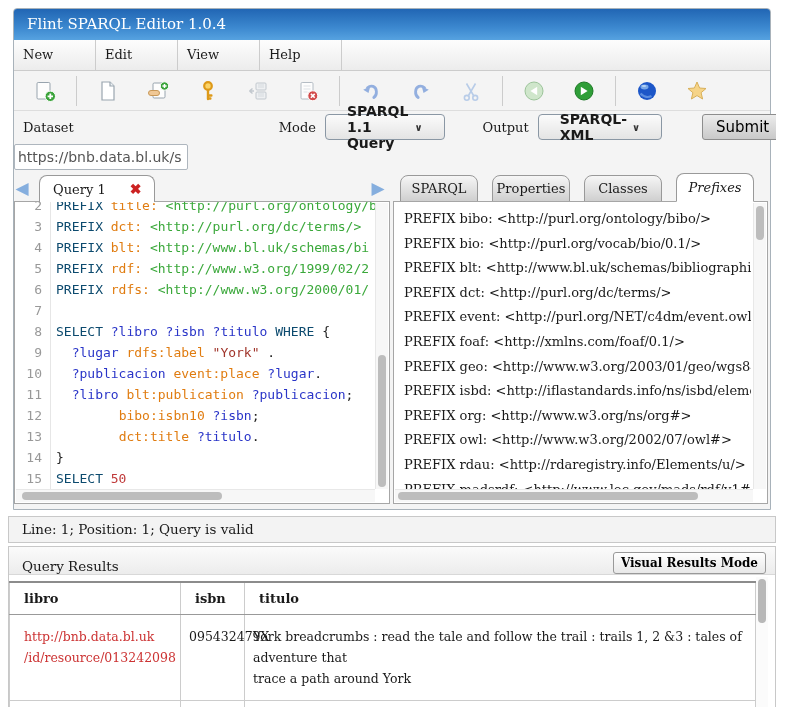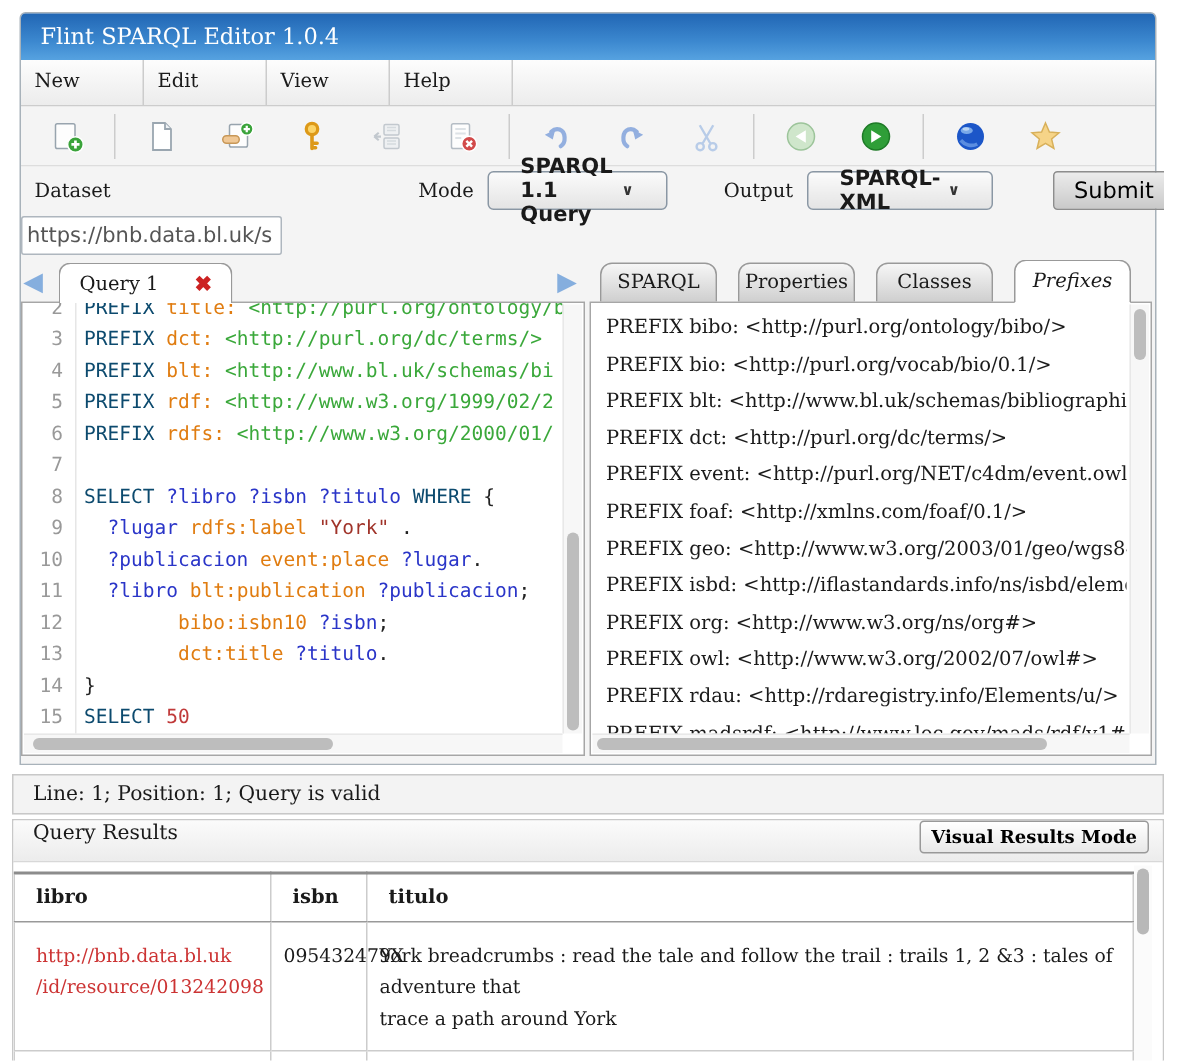--- a/index.html
+++ b/index.html
@@ -56,21 +56,21 @@
   .rtabbar{height:28px;display:flex;gap:14px;align-items:flex-end;padding-left:7px;}
   .rtab{height:25px;width:76px;display:flex;align-items:center;justify-content:center;
     border:1px solid #999;border-radius:8px 8px 0 0;font-size:13px;position:relative;top:1px;
     background:linear-gradient(#f6f6f6,#cfcfcf);cursor:pointer;}
   .rtab.active{background:#fff;z-index:2;height:27px;border-bottom:1px solid #fff;font-style:italic;}
   .prefix-list{position:absolute;left:10px;top:5px;right:16px;bottom:13px;overflow:hidden;font-size:13px;}
   .prefix-item{height:24.6px;line-height:24.6px;white-space:nowrap;overflow:hidden;}
   .statusbar{margin-top:6px;height:25px;line-height:25px;border:1px solid #c8c8c8;
     background:#f3f3f3;padding-left:13px;font-size:13.5px;}
   .results{margin-top:3px;border:1px solid #c8c8c8;background:#fff;}
-  .results-header{height:27px;display:flex;align-items:flex-start;background:linear-gradient(#fbfbfb,#ececec);
+  .results-header{height:27px;display:flex;align-items:flex-end;background:linear-gradient(#fbfbfb,#ececec);
     border-bottom:1px solid #d8d8d8;font-size:13.5px;padding:0 9px 0 13px;}
   .vrm-btn{margin-left:auto;font:bold 12px "DejaVu Serif",serif;border:1px solid #999;border-radius:3px;
     background:linear-gradient(#ffffff,#e8e8e8);padding:3px 7px;cursor:pointer;}
   .results-body{position:relative;height:141px;background:#fff;overflow:hidden;}
   .res-table{border-collapse:collapse;margin-top:6px;width:747px;table-layout:fixed;
     border:1px solid #ccc;border-top:2px solid #8c8c8c;}
   .res-table th{text-align:left;font-size:13px;font-weight:bold;padding:8px 8px 8px 14px;
     border-bottom:1px solid #999;border-left:1px solid #ccc;}
   .res-table th:first-child,.res-table td:first-child{border-left:none;padding-left:14px;}
   .res-table td{vertical-align:top;font-size:12.5px;line-height:21px;padding:11px 8px;

